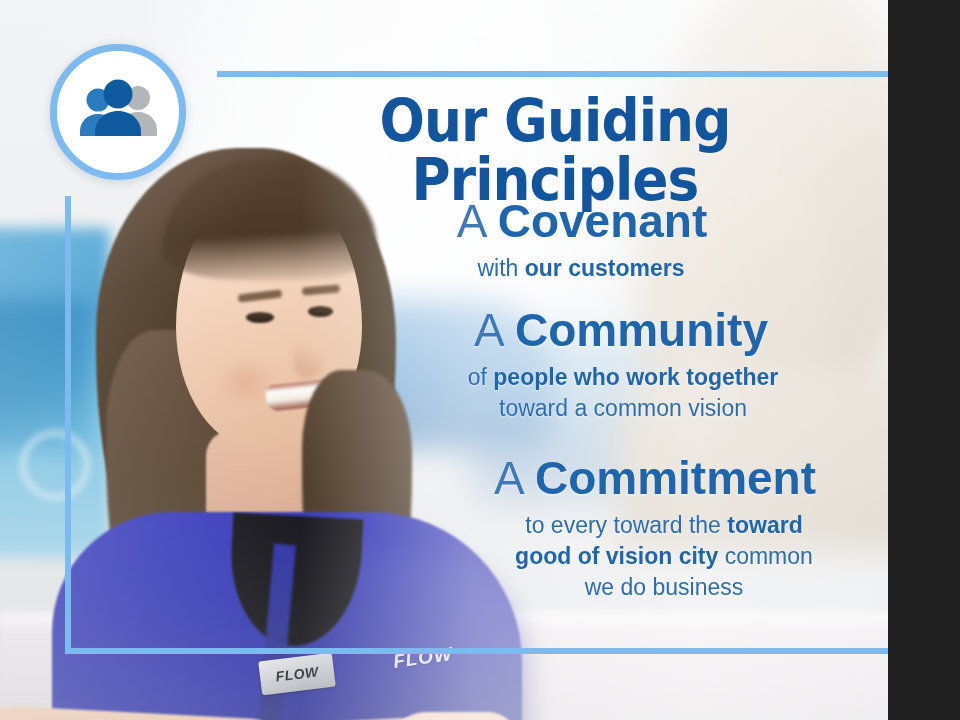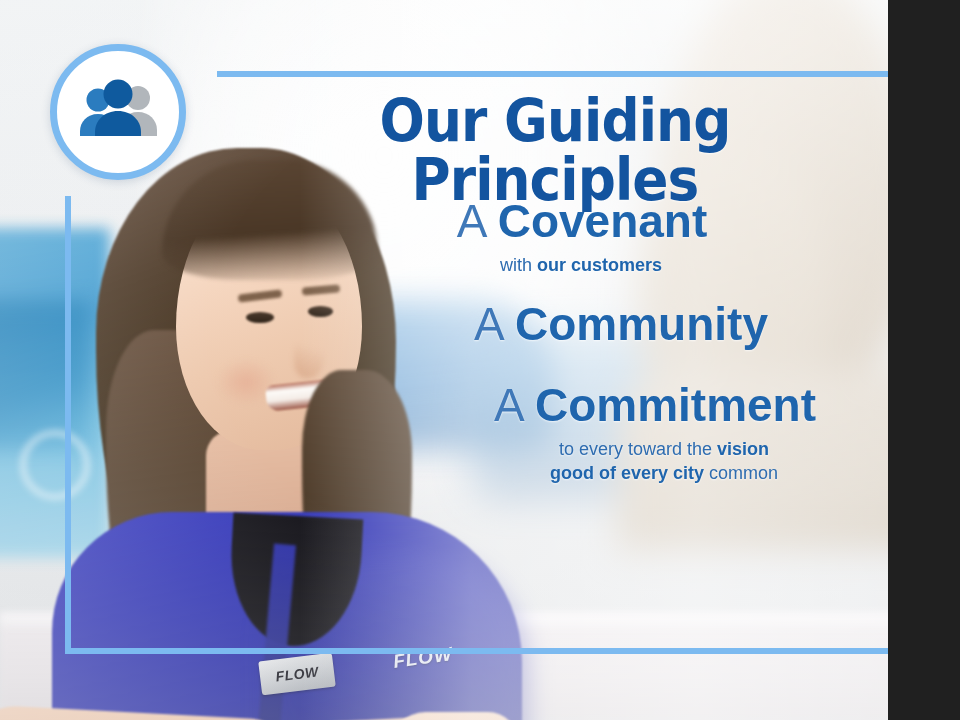--- a/index.html
+++ b/index.html
@@ -296,21 +296,21 @@
     line-height: 1.12;
     color: #2e6cb0;
     white-space: nowrap;
     text-shadow: 0 1px 2px rgba(255,255,255,.7);
   }
   .p-title .article { font-weight: 400; color: #3f78b8; }
   .p-title .word    { font-weight: 700; color: #1f65ad; }
 
   .p-sub {
     font-family: "Liberation Sans", sans-serif;
-    font-size: 18px;
+    font-size: 23px;
     line-height: 1.34;
     font-weight: 400;
     color: #2e6cb0;
     margin-top: 5px;
     text-shadow: 0 1px 2px rgba(255,255,255,.7);
   }
   .p-sub b { font-weight: 700; color: #1f65ad; }
 
   
   #principle-covenant   .p-title { padding-right: 16px; }
@@ -400,20 +400,21 @@
 
   <div class="headline" style="color: rgb(19, 84, 159);">Our Guiding Principles</div>
 
   <div class="principles">
     <div class="principle" id="principle-covenant">
       <div class="p-title"><span class="article">A </span><span class="word">Covenant</span></div>
       <div class="p-sub"><span>with </span><b>our customers</b></div>
     </div>
     <div class="principle" id="principle-community">
       <div class="p-title"><span class="article">A </span><span class="word">Community</span></div>
+      <div class="p-sub"><span>of </span><b>people who work together</b><br><span>toward a common vision</span></div>
     </div>
     <div class="principle" id="principle-commitment">
       <div class="p-title"><span class="article">A </span><span class="word">Commitment</span></div>
-      <div class="p-sub"><span>to every toward the </span><b>vision</b><br><b>good of every city</b><span> common</span><br></div>
+      <div class="p-sub"><span>to every toward the </span><b>toward</b><br><b>good of vision city</b><span> common</span><br><span>we do business</span></div>
     </div>
   </div>
 
 </div>
 
 </body></html>

